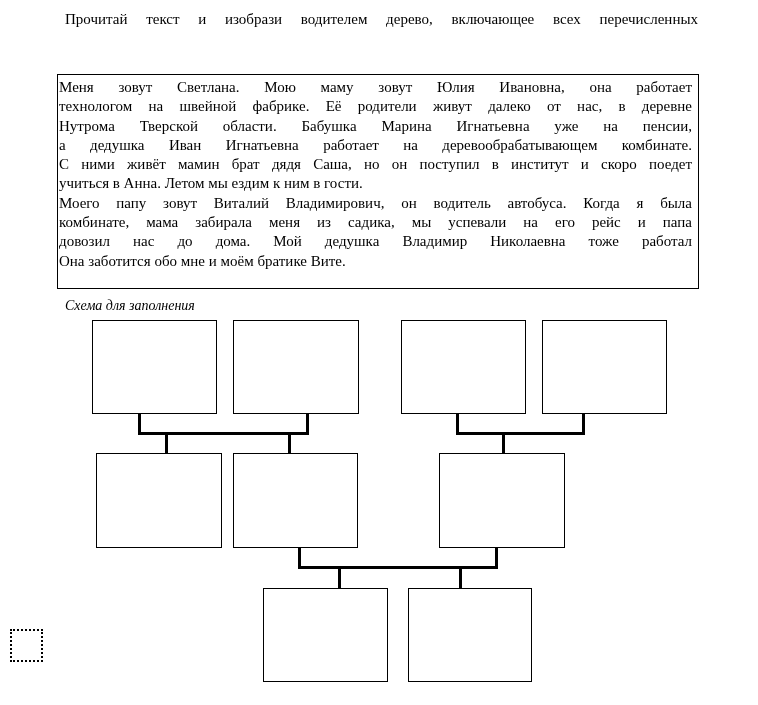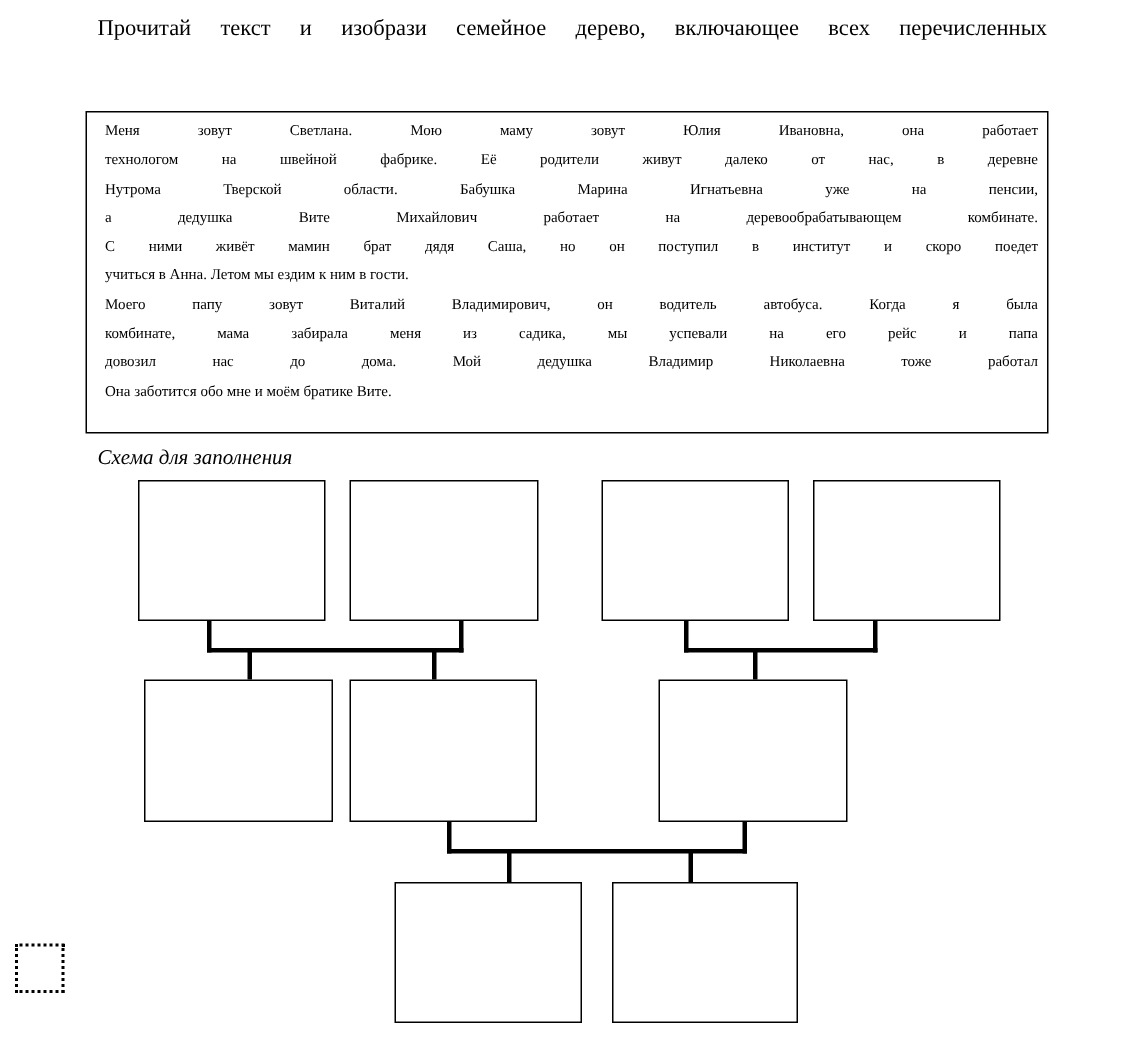--- a/index.html
+++ b/index.html
@@ -11,22 +11,22 @@
     color:#000;
     overflow:hidden;
   }
   .instructions{
     position:absolute;left:65px;top:10px;width:633px;
     font-size:15px;line-height:19.5px;
   }
   .story-box{
     position:absolute;left:57px;top:74px;width:642px;height:215px;
     border:1px solid #000;box-sizing:border-box;
-    padding:3px 6px 0 12px;
-    font-size:10px;line-height:19.3px;
+    padding:3px 6px 0 1px;
+    font-size:15px;line-height:19.3px;
     overflow:hidden;
   }
   .tline{white-space:nowrap;}
   .tline.just{text-align:justify;text-align-last:justify;white-space:normal;}
   .diagram-label{
     position:absolute;left:65px;top:296px;
     font-style:italic;font-size:14px;line-height:19px;
   }
   .tree-box{
     position:absolute;background:#fff;border:1px solid #000;box-sizing:border-box;
@@ -37,29 +37,29 @@
     position:absolute;left:10px;top:629px;width:33px;height:33px;
     border:2px dotted #000;box-sizing:border-box;background:#fff;
   }
 </style>
 </head>
 <body>
 
 <div class="page">
 
   <div class="instructions">
-      <div class="tline just">Прочитай текст и изобрази семейное дерево, включающее всех перечисленных</div>
+      <div class="tline just">Прочитай текст и изобрази водителем дерево, включающее всех перечисленных</div>
     </div>
 
   <div class="story-box">
     <div>
         <div class="tline just">Меня зовут Светлана. Мою маму зовут Юлия Ивановна, она работает</div>
         <div class="tline just">технологом на швейной фабрике. Её родители живут далеко от нас, в деревне</div>
         <div class="tline just">Нутрома Тверской области. Бабушка Марина Игнатьевна уже на пенсии,</div>
-        <div class="tline just">а дедушка Вите Михайлович работает на деревообрабатывающем комбинате.</div>
+        <div class="tline just">а дедушка Иван Игнатьевна работает на деревообрабатывающем комбинате.</div>
         <div class="tline just">С ними живёт мамин брат дядя Саша, но он поступил в институт и скоро поедет</div>
         <div class="tline">учиться в Анна. Летом мы ездим к ним в гости.</div>
       </div>
     <div>
         <div class="tline just">Моего папу зовут Виталий Владимирович, он водитель автобуса. Когда я была</div>
         <div class="tline just">комбинате, мама забирала меня из садика, мы успевали на его рейс и папа</div>
         <div class="tline just">довозил нас до дома. Мой дедушка Владимир Николаевна тоже работал</div>
         <div class="tline">Она заботится обо мне и моём братике Вите.</div>
       </div>
   </div>

